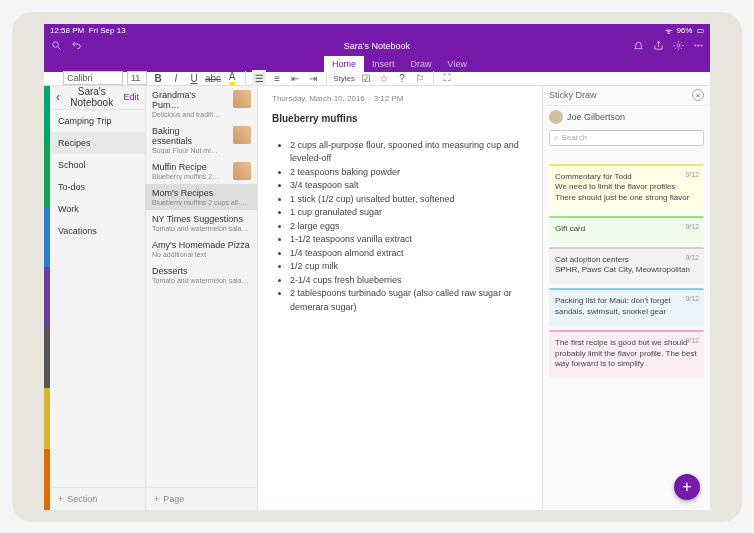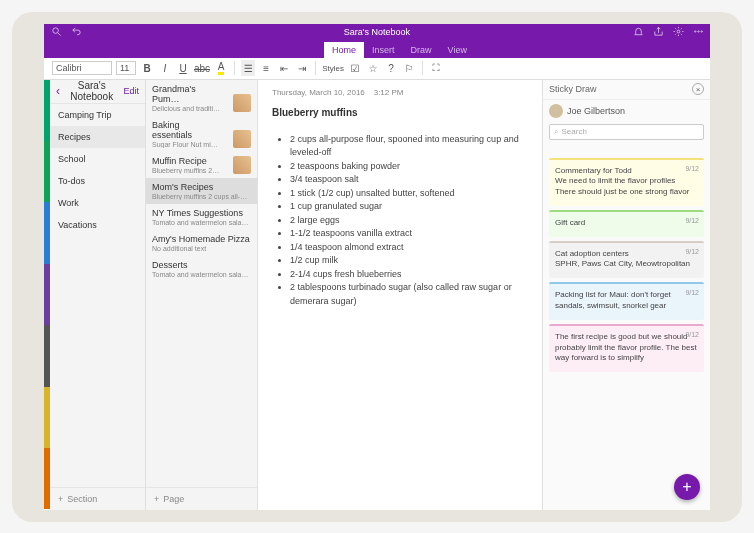--- a/index.html
+++ b/index.html
@@ -12,39 +12,39 @@
 .statusbar .right{margin-left:auto;display:flex;gap:4px;align-items:center}
 .titlebar{height:16px;background:#7719aa;color:#fff;display:flex;align-items:center;padding:0 6px}
 .titlebar .center{margin:0 auto;font-size:9px}
 .titlebar .icons{display:flex;gap:8px;position:absolute}
 .titlebar .icons.left{left:6px}
 .titlebar .icons.right{right:6px}
 .ico{width:12px;height:12px;display:inline-flex;align-items:center;justify-content:center;opacity:0.9}
 .ribbon-tabs{height:18px;background:#7719aa;display:flex;align-items:flex-end;padding-left:280px;gap:0}
 .rtab{color:#d5b8e5;padding:3px 8px;font-size:9px;cursor:pointer}
 .rtab.active{background:#fff;color:#7719aa}
-.toolbar{height:22px;background:#fff;border-bottom:1px solid #ddd;display:flex;align-items:center;padding:0 8px;gap:4px;color:#555}
+.toolbar{height:14px;background:#fff;border-bottom:1px solid #ddd;display:flex;align-items:center;padding:0 19px;gap:4px;color:#555}
 .toolbar .sep{width:1px;height:14px;background:#ddd;margin:0 2px}
 .tbtn{min-width:14px;height:16px;display:flex;align-items:center;justify-content:center;font-size:10px;cursor:pointer}
 .font-name{width:60px;border:1px solid #ccc;height:14px;font-size:9px;padding:0 3px;display:flex;align-items:center}
 .font-size{width:20px;border:1px solid #ccc;height:14px;font-size:9px;padding:0 3px;display:flex;align-items:center}
 .body{flex:1;display:flex;overflow:hidden}
 .gutter{width:6px;display:flex;flex-direction:column}
 .gutter div{flex:1}
 .sections{width:96px;background:#f4f4f4;border-right:1px solid #e0e0e0;display:flex;flex-direction:column}
 .nav-hdr{height:24px;display:flex;align-items:center;padding:0 6px;color:#7719aa;border-bottom:1px solid #e5e5e5}
 .nav-hdr .title{flex:1;text-align:center;color:#333;font-size:10px}
 .sec-item{padding:6px 8px;font-size:9px;color:#333;cursor:pointer;border-bottom:0}
 .sec-item.active{background:#e8e8e8}
 .pages{width:112px;background:#f4f4f4;border-right:1px solid #e0e0e0;display:flex;flex-direction:column}
 .page-item{padding:4px 6px;cursor:pointer}
 .page-item .pt{font-size:9px;color:#333}
 .page-item .ps{font-size:7px;color:#888;margin-top:1px;white-space:nowrap;overflow:hidden;text-overflow:ellipsis}
 .page-item.active{background:#ddd}
-.page-item.hasimg{display:flex;gap:12px;align-items:flex-end}
+.page-item.hasimg{display:flex;gap:12px;align-items:flex-start}
 .page-item .thumb{width:18px;height:18px;background:linear-gradient(45deg,#c96,#e8c090);border-radius:2px;flex-shrink:0}
 .page-item .txtcol{flex:1;overflow:hidden}
 .add-row{margin-top:auto;padding:6px 8px;color:#888;font-size:9px;display:flex;align-items:center;gap:4px;cursor:pointer;border-top:1px solid #e5e5e5}
 .canvas{flex:1;padding:8px 14px;overflow:auto;color:#333}
 .canvas .date{color:#888;font-size:8px;margin-bottom:10px}
 .canvas h4{font-size:10px;font-weight:600;margin-bottom:15px}
 .canvas ul{list-style:disc;padding-left:18px}
 .canvas li{font-size:9px;line-height:1.5;color:#444}
 .sticky{width:168px;border-left:1px solid #e0e0e0;display:flex;flex-direction:column;background:#fafafa;position:relative}
 .sticky-hdr{height:20px;display:flex;align-items:center;padding:0 6px;font-size:9px;color:#666;border-bottom:1px solid #eee}
@@ -64,20 +64,29 @@
 svg{width:11px;height:11px;stroke:currentColor;fill:none;stroke-width:1.5}
 </style>
 </head>
 <body>
 
 <div class="tablet">
 <div class="camera"></div>
 <div class="home-btn"></div>
 <div class="screen">
 
+<div class="statusbar">
+  <span>12:58 PM</span>&nbsp;&nbsp;
+  <span>Fri Sep 13</span>
+  <div class="right">
+    <span>ᯤ</span>
+    <span>96%</span>
+    <span>▭</span>
+  </div>
+</div>
 
 <div class="titlebar">
   <div class="icons left">
     <span class="ico">
             <svg viewBox="0 0 24 24">
               <circle cx="10" cy="10" r="6"></circle>
               <line x1="15" y1="15" x2="21" y2="21"></line>
             </svg>
           </span>
     <span class="ico">

